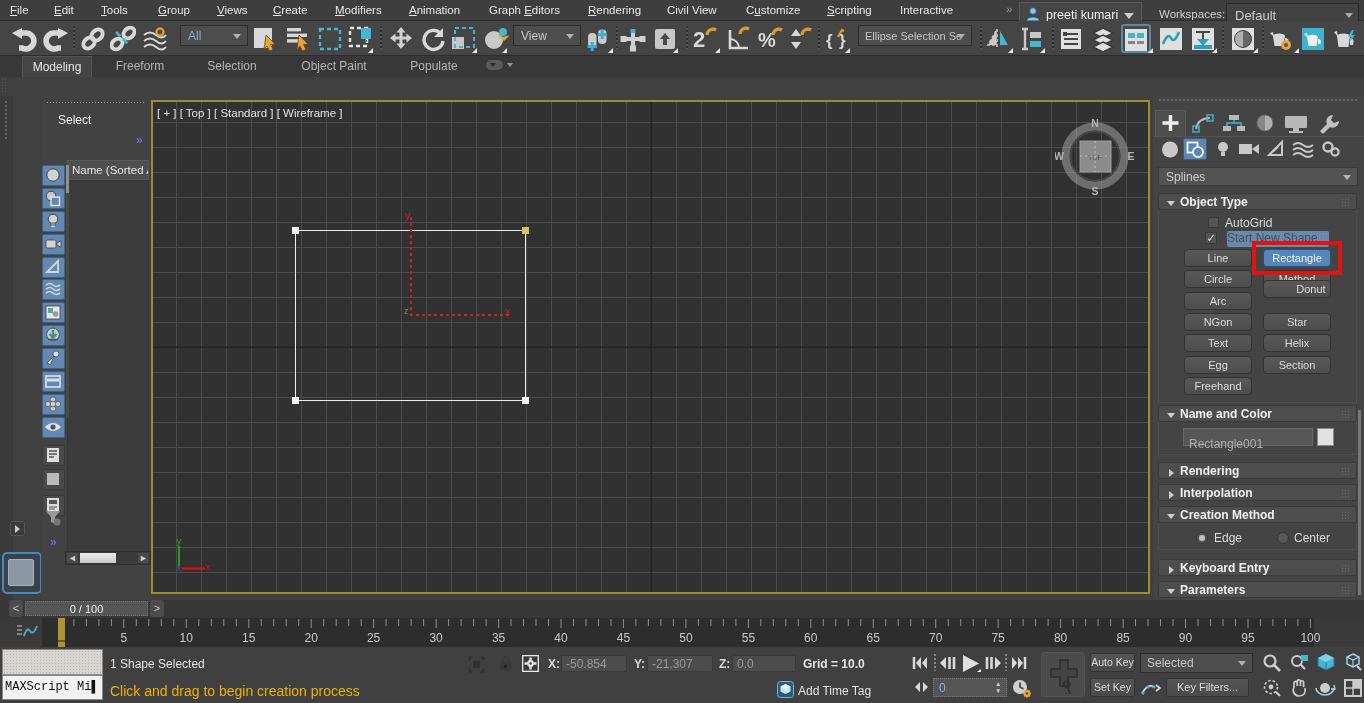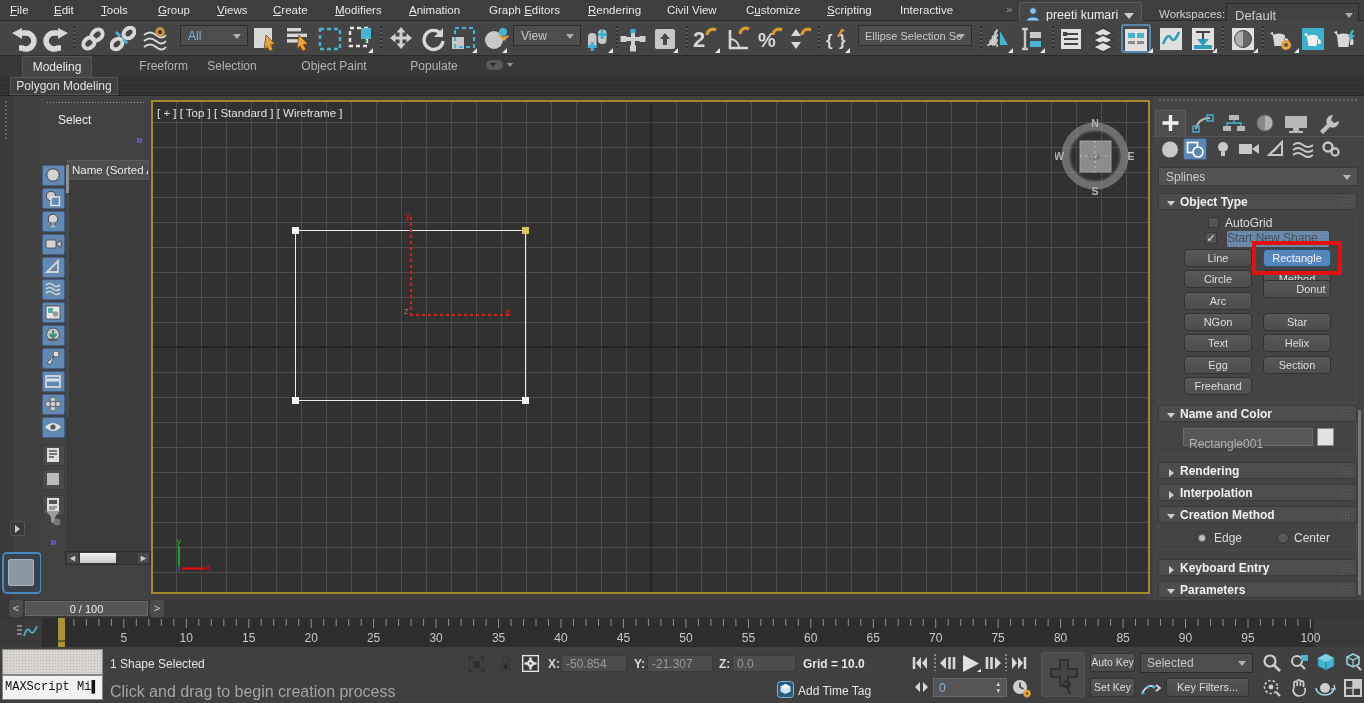--- a/index.html
+++ b/index.html
@@ -292,31 +292,28 @@
       <div class="abs" style="left:1008px;top:27px;width:0;height:0;border-left:5px solid transparent;border-bottom:5px solid #e8e8e8;"></div>
       <div class="abs" style="left:1040px;top:27px;width:0;height:0;border-left:5px solid transparent;border-bottom:5px solid #e8e8e8;"></div>
       <div class="abs" style="left:1148px;top:27px;width:0;height:0;border-left:5px solid transparent;border-bottom:5px solid #e8e8e8;"></div>
       <div class="abs" style="left:1212px;top:27px;width:0;height:0;border-left:5px solid transparent;border-bottom:5px solid #e8e8e8;"></div>
       <div class="abs" style="left:1253px;top:27px;width:0;height:0;border-left:5px solid transparent;border-bottom:5px solid #e8e8e8;"></div>
       <div class="abs" style="left:1294px;top:27px;width:0;height:0;border-left:5px solid transparent;border-bottom:5px solid #e8e8e8;"></div>
 </div>
 
 <div class="abs" id="ribbon1">
 <div class="rtab" style="left:22px;width:70px;background:#454545;border:1px solid #555;border-bottom:none;color:#e8e8e8;">Modeling</div>
-<div class="rtab" style="left:124px;width:64px;text-align:right;">Freeform</div>
+<div class="rtab" style="left:108px;width:64px;">Freeform</div>
 <div class="rtab" style="left:200px;width:64px;">Selection</div>
 <div class="rtab" style="left:295px;width:78px;">Object Paint</div>
 <div class="rtab" style="left:403px;width:62px;">Populate</div>
 <div class="abs" style="left:486px;top:4px;width:17px;height:10px;background:#5a5a5a;border-radius:5px;">
         <div class="abs" style="left:4px;top:3px;width:0;height:0;border:3px solid transparent;border-top:4px solid #2a2a2a;"></div>
       </div>
 <div class="abs" style="left:507px;top:7px;width:0;height:0;border:3px solid transparent;border-top:4px solid #999;"></div>
-</div>
-<div class="abs" id="ribbon2">
-<div class="abs" style="left:10px;top:0;width:108px;height:18px;background:#3f3f3f;border:1px solid #565656;color:#e0e0e0;font-size:12px;line-height:17px;text-align:center;">Polygon Modeling</div>
 </div>
 
 <div class="abs" id="leftgrip">
  <div class="abs" style="left:4px;top:4px;width:4px;height:40px;background-image:radial-gradient(#666 1px,transparent 1.2px);background-size:4px 4px;"></div>
  <div class="abs" style="left:4px;top:470px;width:4px;height:26px;background-image:radial-gradient(#666 1px,transparent 1.2px);background-size:4px 4px;"></div>
 </div>
 <div class="abs" id="lefttools">
  <div class="abs" style="left:-3px;top:425px;width:15px;height:15px;background:#3a3a3a;border:1px solid #555;border-radius:2px;">
         <div class="abs" style="left:4px;top:3px;width:0;height:0;border:4px solid transparent;border-left:5px solid #ccc;"></div>
       </div>
@@ -716,21 +713,21 @@
           <text x="1310.4" y="24" fill="#c8c8c8" font-size="12" font-family="Liberation Sans" text-anchor="middle">100</text>
         </g>
   <rect x="58" y="0" width="7" height="29" fill="#ad9336"></rect>
   <rect x="58" y="22" width="7" height="2" fill="#6a5a1e"></rect>
  </svg>
 </div>
 <div class="abs" id="statusbar">
  <div class="abs" style="left:2px;top:2px;width:101px;height:26px;background:#d8d4d0;border:1px solid #888;background-image:radial-gradient(#b8b4b0 0.7px,transparent 1px);background-size:3px 3px;"></div>
  <div class="abs" style="left:2px;top:28px;width:101px;height:25px;background:#f2f2f2;border:1px solid #888;font-family:'Liberation Mono',monospace;font-size:12px;color:#111;padding:4px 0 0 2px;white-space:nowrap;overflow:hidden;">MAXScript Mi▌</div>
  <div class="abs" style="left:110px;top:10px;font-size:12px;color:#e4e4e4;">1 Shape Selected</div>
- <div class="abs" style="left:110px;top:36px;font-size:16px;color:#a3a3a3;">Click and drag to begin creation process</div>
+ <div class="abs" style="left:110px;top:36px;font-size:14px;color:#eab308;">Click and drag to begin creation process</div>
  <svg class="abs" style="left:468px;top:9px" width="17" height="17" viewBox="0 0 17 17">
         <g stroke="#303030" stroke-width="2" fill="none">
           <path d="M1.5 4.5 V1.5 h3 M12.5 1.5 h3 v3 M15.5 12.5 v3 h-3 M4.5 15.5 h-3 v-3"></path>
         </g>
         <rect x="5" y="5" width="7" height="7" fill="#303030"></rect>
       </svg>
  <svg class="abs" style="left:498px;top:8px" width="15" height="17" viewBox="0 0 15 17">
         <rect x="2" y="7" width="11" height="9" rx="1.5" fill="#3a3a3a"></rect>
         <path d="M4.5 7 V5 a3 3 0 0 1 6 0 v2" fill="none" stroke="#3a3a3a" stroke-width="2.2"></path>
         <circle cx="7.5" cy="11" r="1.6" fill="#222"></circle>

